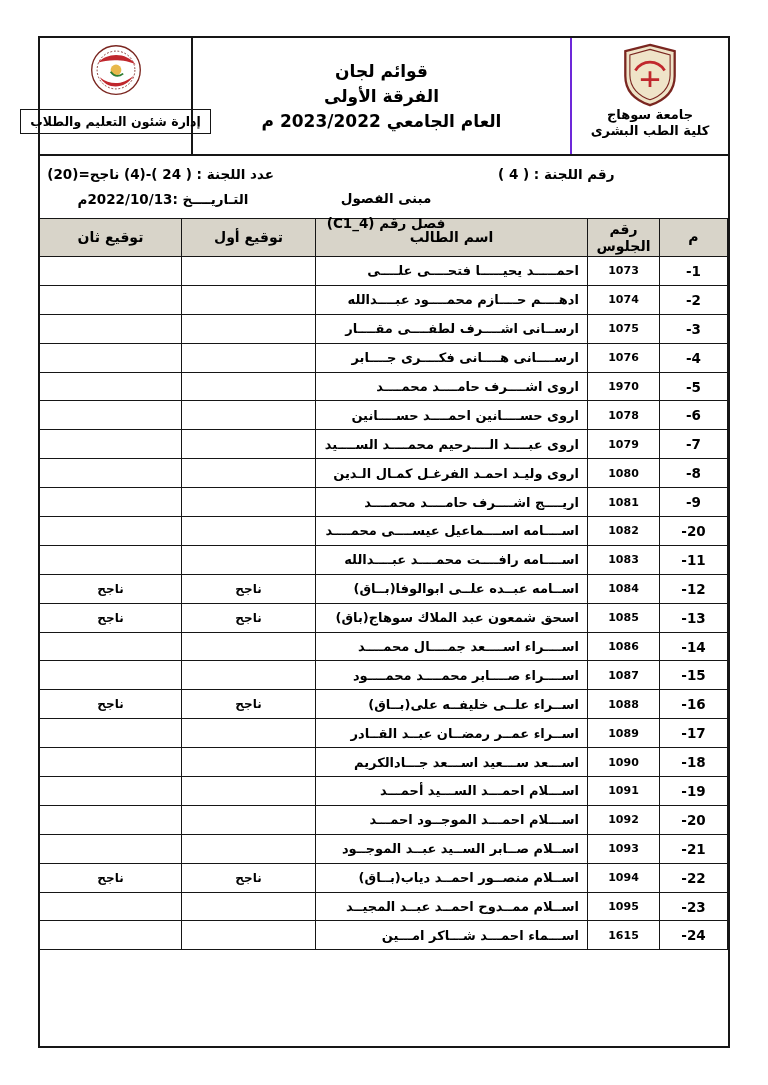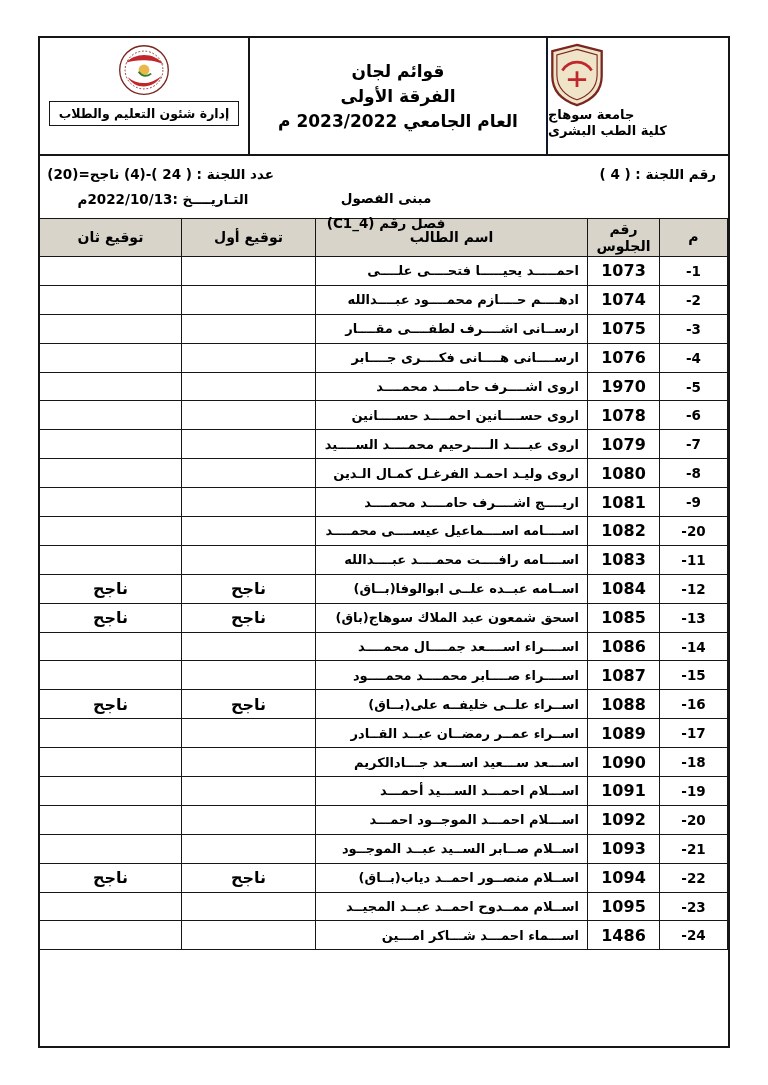--- a/index.html
+++ b/index.html
@@ -13,60 +13,60 @@
   .sheet {
     margin:36px 38px 0 38px;
     width:692px; height:1012px;
     border:2px solid #161616;
     background:#fff;
     direction:rtl;
   }
   
   .header { display:flex; height:118px; border-bottom:2px solid #161616; }
   .h-side { display:flex; flex-direction:column; align-items:center; padding-top:5px; }
-  .h-right { width:180px;align-items:flex-end; }
-  .h-left  { width:208px; }
+  .h-right { width:156px; }
+  .h-left  { width:151px;gap:8px; }
   .h-center {
     flex:1;
-    border-left:2px solid #161616; border-right:2px solid #0f172a;
+    border-left:2px solid #161616; border-right:2px solid #6d28d9;
     display:flex; flex-direction:column; justify-content:center; align-items:center; gap:5px;
   }
   .title-line { font-size:17px; }
   .h-txt { font-size:13px; line-height:16px; }
   .admin-box {
     margin-top:4px;
     border:1.5px solid #161616;
     padding:4px 9px;
     font-size:12.5px;
     white-space:nowrap;
   }
   
   .info { display:flex; height:62px; padding:6px 12px 4px 12px; font-size:13.5px; }
   .i-col div { line-height:25px; white-space:nowrap; }
-  .i-right { width:218px; text-align:right; }
+  .i-right { width:218px; text-align:left; }
   .i-center { flex:1; text-align:center;margin-top:24px; }
   .i-left { width:222px; text-align:center; }
   
   table { width:100%; border-collapse:collapse; table-layout:fixed; }
   th, td {
     border:1px solid #161616;
     text-align:center; vertical-align:middle;
     font-weight:700; overflow:hidden;
   }
   thead th {
     background:#d8d4c9;
     height:38px;
     font-size:14px; line-height:17px;
     white-space:pre-line;
   }
   tbody td { height:28.9px; }
   td.idx  { font-size:13.5px; direction:ltr; }
-  td.seat { font-size:16px; }
+  td.seat { font-size:11px; }
   td.name { text-align:right; padding:0 8px 0 3px; font-size:13px; white-space:nowrap;margin-top:39px; }
-  td.sig  { font-size:16px; }
+  td.sig  { font-size:12px; }
 </style>
 </head>
 <body>
 
 <div class="sheet">
 
   <div class="header">
 
     <div class="h-side h-right">
       <svg width="58" height="64" viewBox="0 0 60 70">
@@ -310,21 +310,21 @@
   <tr>
     <td class="idx">-23</td>
     <td class="seat">1095</td>
     <td class="name">اســلام ممــدوح احمــد عبــد المجيــد</td>
     <td class="sig"></td>
     <td class="sig"></td>
   </tr>
 
   <tr>
     <td class="idx">-24</td>
-    <td class="seat">1486</td>
+    <td class="seat">1615</td>
     <td class="name">اســـماء احمـــد شـــاكر امـــين</td>
     <td class="sig"></td>
     <td class="sig"></td>
   </tr>
 </tbody>
   </table>
 
 </div>
 
 </body></html>

